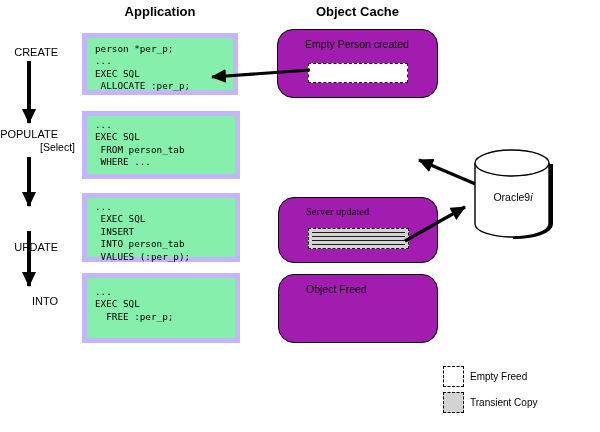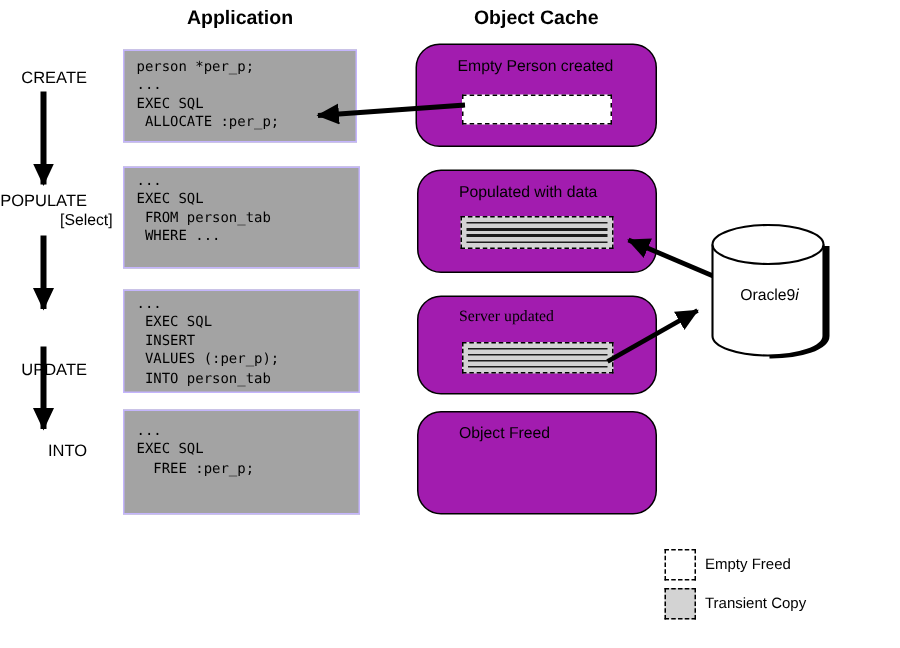--- a/index.html
+++ b/index.html
@@ -2,21 +2,21 @@
 <html><head>
 <meta charset="utf-8">
 <style>
   html,body { margin:0; padding:0; background:#fff; }
   .canvas { position:relative; width:600px; height:432px; background:#ffffff;
             font-family:"Liberation Sans", sans-serif; color:#000; overflow:hidden; }
   .abs { position:absolute; box-sizing:border-box; }
   .hdr { font-weight:bold; font-size:13px; text-align:center; }
   .stage-label { width:58px; text-align:right; font-size:11px; }
   .stage-sublabel { width:58px; text-align:center; font-size:10.5px;padding-left:40px; }
-  .codebox { border:1px solid #c4b5fd; background:#a3a3a3;
+  .codebox { border:5px solid #c4b5fd; background:#86efac;
              font-family:"DejaVu Sans Mono", monospace; font-size:9.3px;
              line-height:12.4px; padding-left:8px; }
   .code-line { white-space:pre; }
   .cachebox { border:1.5px solid #000; border-radius:16px; background:#a21caf; }
   .cache-title { position:absolute; left:27px; top:8px; font-size:10.5px; white-space:nowrap; }
   .copy-empty { position:absolute; border:1px dashed #000; background:#fff; box-sizing:border-box; }
   .copy-transient { position:absolute; border:1px dashed #000; background:#d3d3d3;
                     box-sizing:border-box; display:flex; flex-direction:column;
                     justify-content:space-evenly; padding:0 3px; }
   .dataline { height:1.4px; background:#1c1c1c; }
@@ -52,44 +52,35 @@
     <div class="code-line">...</div>
     <div class="code-line">EXEC SQL</div>
     <div class="code-line"> FROM person_tab</div>
     <div class="code-line"> WHERE ...</div>
   </div>
 
   <div class="abs codebox" style="left:82px; top:193px; width:158px; height:69px; padding-top:3px;">
     <div class="code-line">...</div>
     <div class="code-line"> EXEC SQL</div>
     <div class="code-line"> INSERT</div>
+    <div class="code-line"> INTO person_tab</div>
     <div class="code-line"> VALUES (:per_p);</div>
-    <div class="code-line"> INTO person_tab</div>
   </div>
 
   <div class="abs codebox" style="left:82px; top:273px; width:158px; height:70px; padding-top:8px;">
     <div class="code-line">...</div>
     <div class="code-line">EXEC SQL</div>
     <div class="code-line">  FREE :per_p;</div>
   </div>
 
   <div class="abs cachebox" style="left:277px; top:29px; width:161px; height:69px;">
     <div class="cache-title">Empty Person created</div>
     <div class="copy-empty" style="left:30px; top:33px; width:100px; height:20px;"></div>
   </div>
 
-  <div class="abs cachebox" style="left:278px; top:113px; width:160px; height:69px;">
-    <div class="cache-title">Populated with data</div>
-    <div class="copy-transient" style="left:28px; top:30px; width:102px; height:22px;">
-      <div class="dataline"></div>
-      <div class="dataline"></div>
-      <div class="dataline"></div>
-      <div class="dataline"></div>
-    </div>
-  </div>
 
   <div class="abs cachebox" style="left:278px; top:197px; width:160px; height:66px;font-family:Liberation Serif, serif;">
     <div class="cache-title">Server updated</div>
     <div class="copy-transient" style="left:29px; top:30px; width:101px; height:21px;">
       <div class="dataline"></div>
       <div class="dataline"></div>
       <div class="dataline"></div>
       <div class="dataline"></div>
     </div>
   </div>

